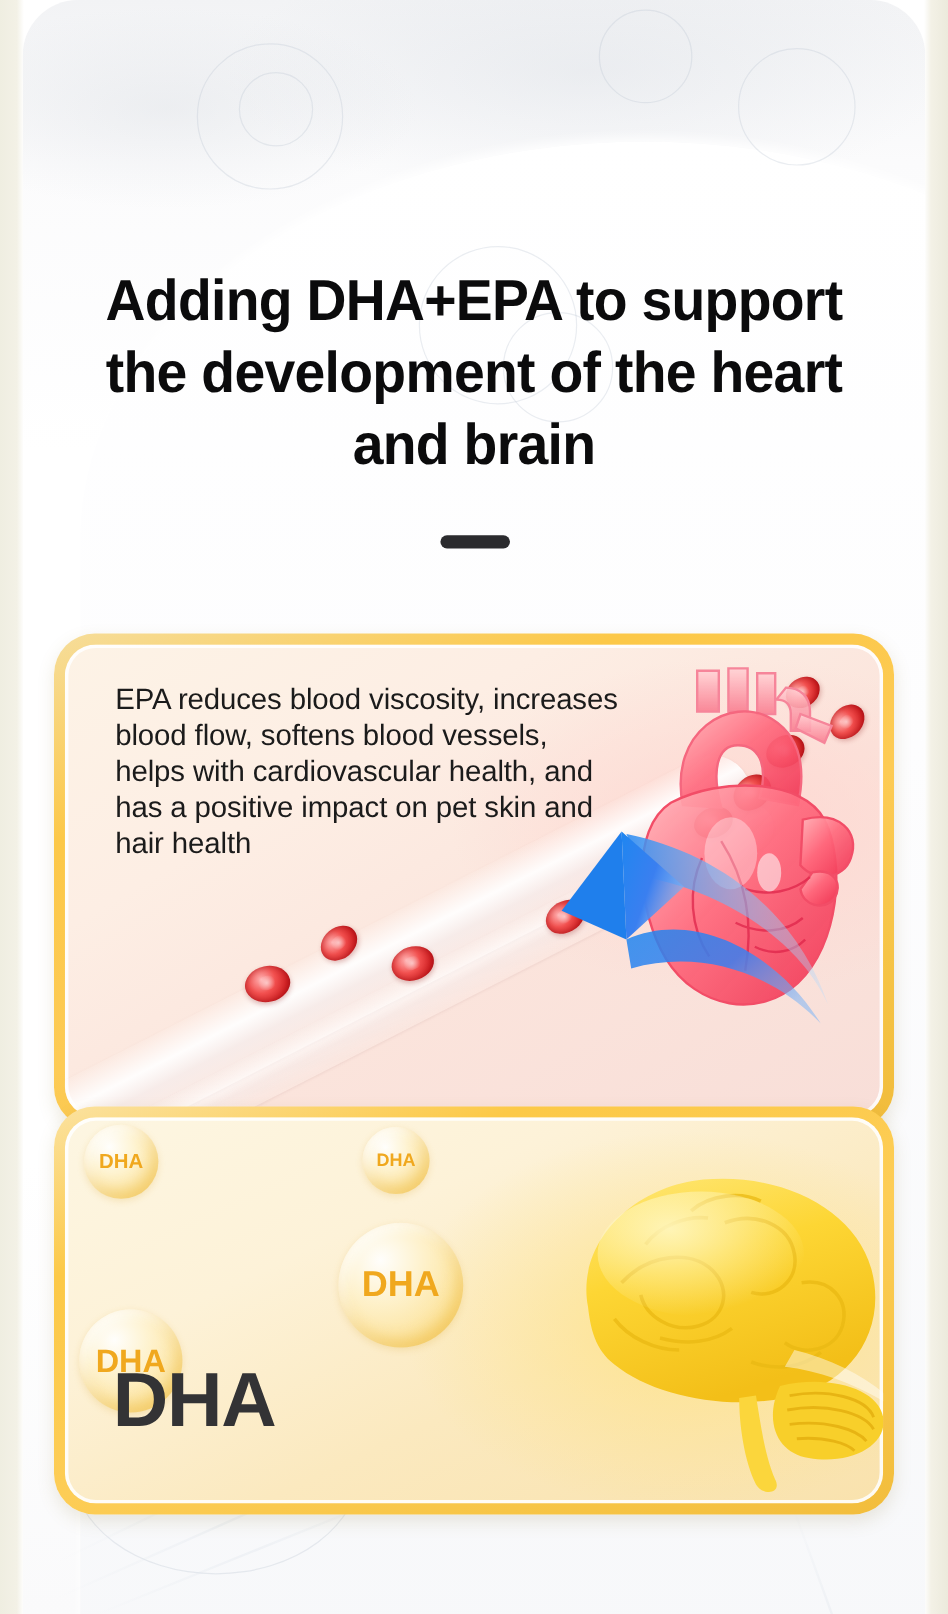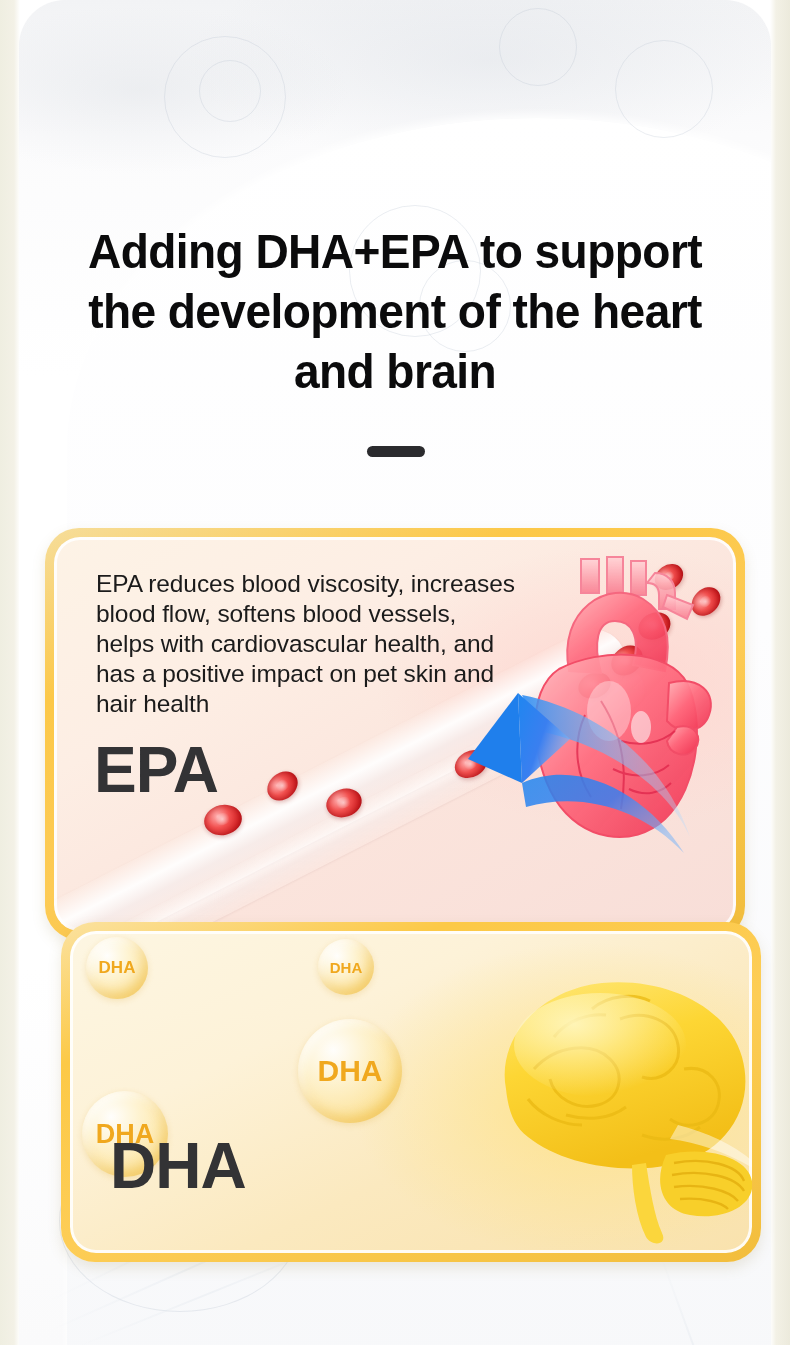--- a/index.html
+++ b/index.html
@@ -91,21 +91,20 @@
     background:
       radial-gradient(ellipse 340px 200px at 560px 150px, rgba(255,214,208,.85), rgba(255,228,222,0) 70%),
       linear-gradient(150deg,#fdf3e6 0%,#fdeee4 30%,#fbe4dc 60%,#f8ded8 100%);
   }
   #epa-card .card-label{top:196px;}
 
   
   #dha-card{
     top:922px;height:340px;
     background:linear-gradient(160deg,#fbe2a0 0%,#fcc947 24%,#fdcd56 55%,#f7c546 80%,#f2bd3c 100%);
-    margin-left:16px;
   }
   #dha-card .card-inner{
     background:
       radial-gradient(ellipse 330px 220px at 520px 170px, rgba(255,226,130,.80), rgba(255,235,170,0) 72%),
       linear-gradient(155deg,#fdf6e2 0%,#fdf2d8 32%,#fbe9bf 62%,#f9e2ad 100%);
   }
   #dha-card .card-label{top:198px;}
 
   
   .art{position:absolute;inset:0;pointer-events:none;}
@@ -243,21 +242,20 @@
           <path d="M66 6 L16 72 L70 96 Z" fill="#1f7fec"></path>
           <path d="M70 96 C128 70 196 108 232 166 C190 122 130 104 74 120 Z" fill="url(#ag)" opacity=".85"></path>
         </svg>
       </div>
 
       <div class="card-text">EPA reduces blood viscosity, increases
 blood flow, softens blood vessels,
 helps with cardiovascular health, and
 has a positive impact on pet skin and
 hair health</div>
-      <div class="card-label">EPA</div>
     </div>
   </div>
 
   <div class="card" id="dha-card">
     <div class="card-inner">
 
       <div class="art">
         <svg class="brain" viewBox="0 0 330 300">
           <defs>
             <linearGradient id="bg1" x1="0" y1="0" x2="0.4" y2="1">

